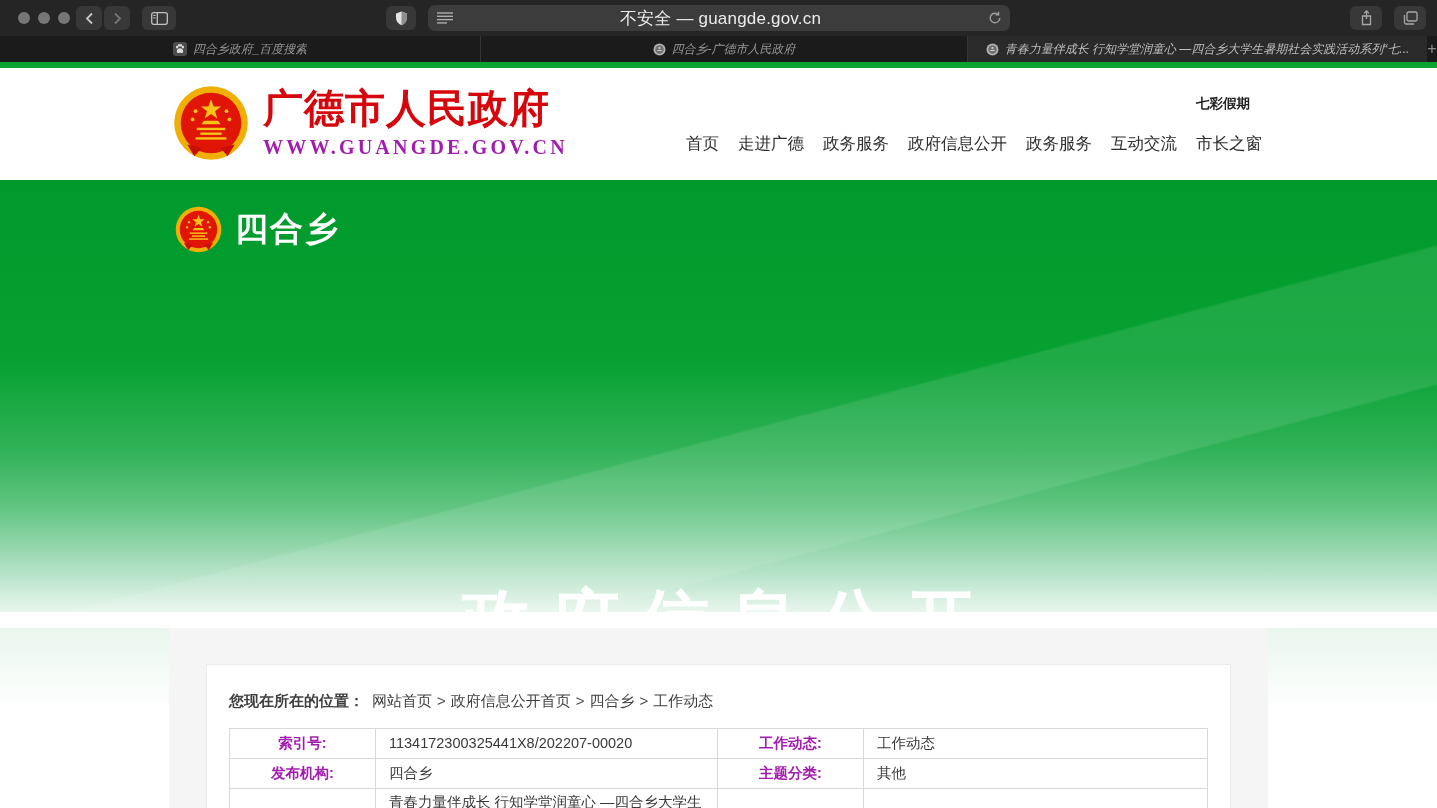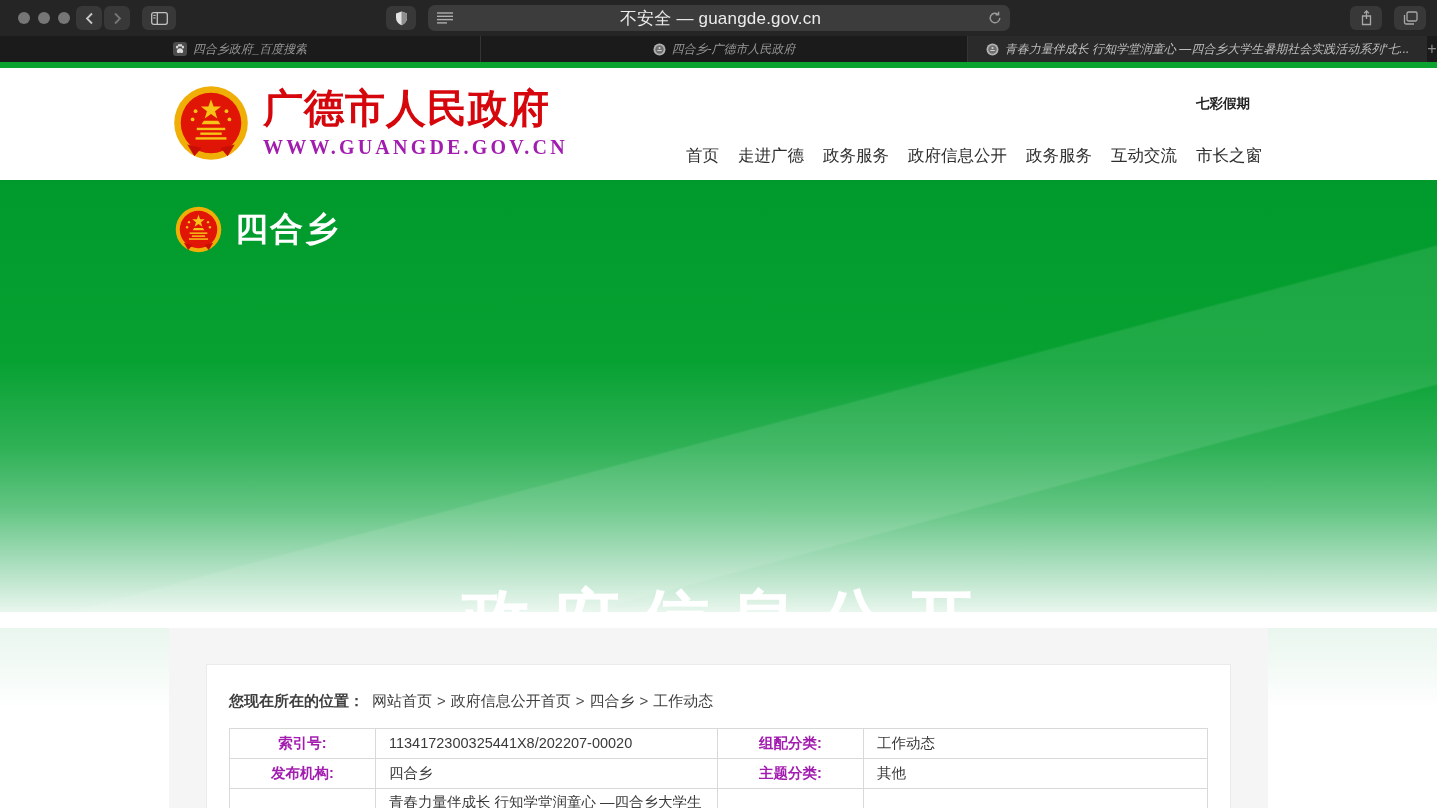--- a/index.html
+++ b/index.html
@@ -39,21 +39,21 @@
   
   .page { height:746px; background:#fff; position:relative; }
   .green-strip { height:6px; background:#0aa330; }
 
   .site-header { height:112px; background:#fff; position:relative; }
   .logo-wrap { position:absolute; left:173px; top:17px; display:flex; align-items:center; gap:14px; }
   .site-name { font-size:40px; font-weight:700; color:#d5070c; letter-spacing:1px; line-height:1.05; }
   .site-url { font-family:"Liberation Serif","DejaVu Serif",serif; font-weight:700;
     font-size:20px; color:#a21caf; letter-spacing:3.2px; margin-top:7px; }
   .a11y { position:absolute; top:27px; right:187px; font-size:13.5px; font-weight:600; color:#222; }
-  .main-nav { position:absolute; top:77px; right:175px; display:flex; gap:19px; }
+  .main-nav { position:absolute; top:65px; right:175px; display:flex; gap:19px; }
   .main-nav span { font-size:16.5px; color:#2e2e2e; }
 
   .banner { height:432px; position:relative;
     background:linear-gradient(180deg,#009a2c 0%,#07a132 42%,#2fb156 62%,#62c582 76%,
       #a5dcba 88%,#e9f6ee 100%); overflow:hidden; }
   .banner::before { content:""; position:absolute; inset:0;
     background:linear-gradient(165deg, transparent 55%, rgba(255,255,255,.10) 55.3%,
       rgba(255,255,255,.10) 72%, transparent 72.3%); }
   .township-row { position:absolute; left:175px; top:26px; display:flex; align-items:center; gap:13px; }
   .township-name { font-size:33px; font-weight:700; color:#fff; letter-spacing:2px; }
@@ -263,21 +263,21 @@
 
           <div class="breadcrumb">
             <span class="bc-label">您现在所在的位置：</span><span>网站首页</span><span class="bc-sep">&gt;</span><span>政府信息公开首页</span><span class="bc-sep">&gt;</span><span>四合乡</span><span class="bc-sep">&gt;</span><span>工作动态</span>
           </div>
 
           <table class="info-table">
             <tbody>
                 <tr>
               <td class="lbl">索引号:</td>
               <td class="val col-v1">1134172300325441X8/202207-00020</td>
-              <td class="lbl">组配分类:</td>
+              <td class="lbl">工作动态:</td>
               <td class="val col-v2">工作动态</td>
             </tr>
             <tr>
               <td class="lbl">发布机构:</td>
               <td class="val">四合乡</td>
               <td class="lbl">主题分类:</td>
               <td class="val">其他</td>
             </tr>
             <tr class="row-tall">
               <td class="lbl">名称:</td>

